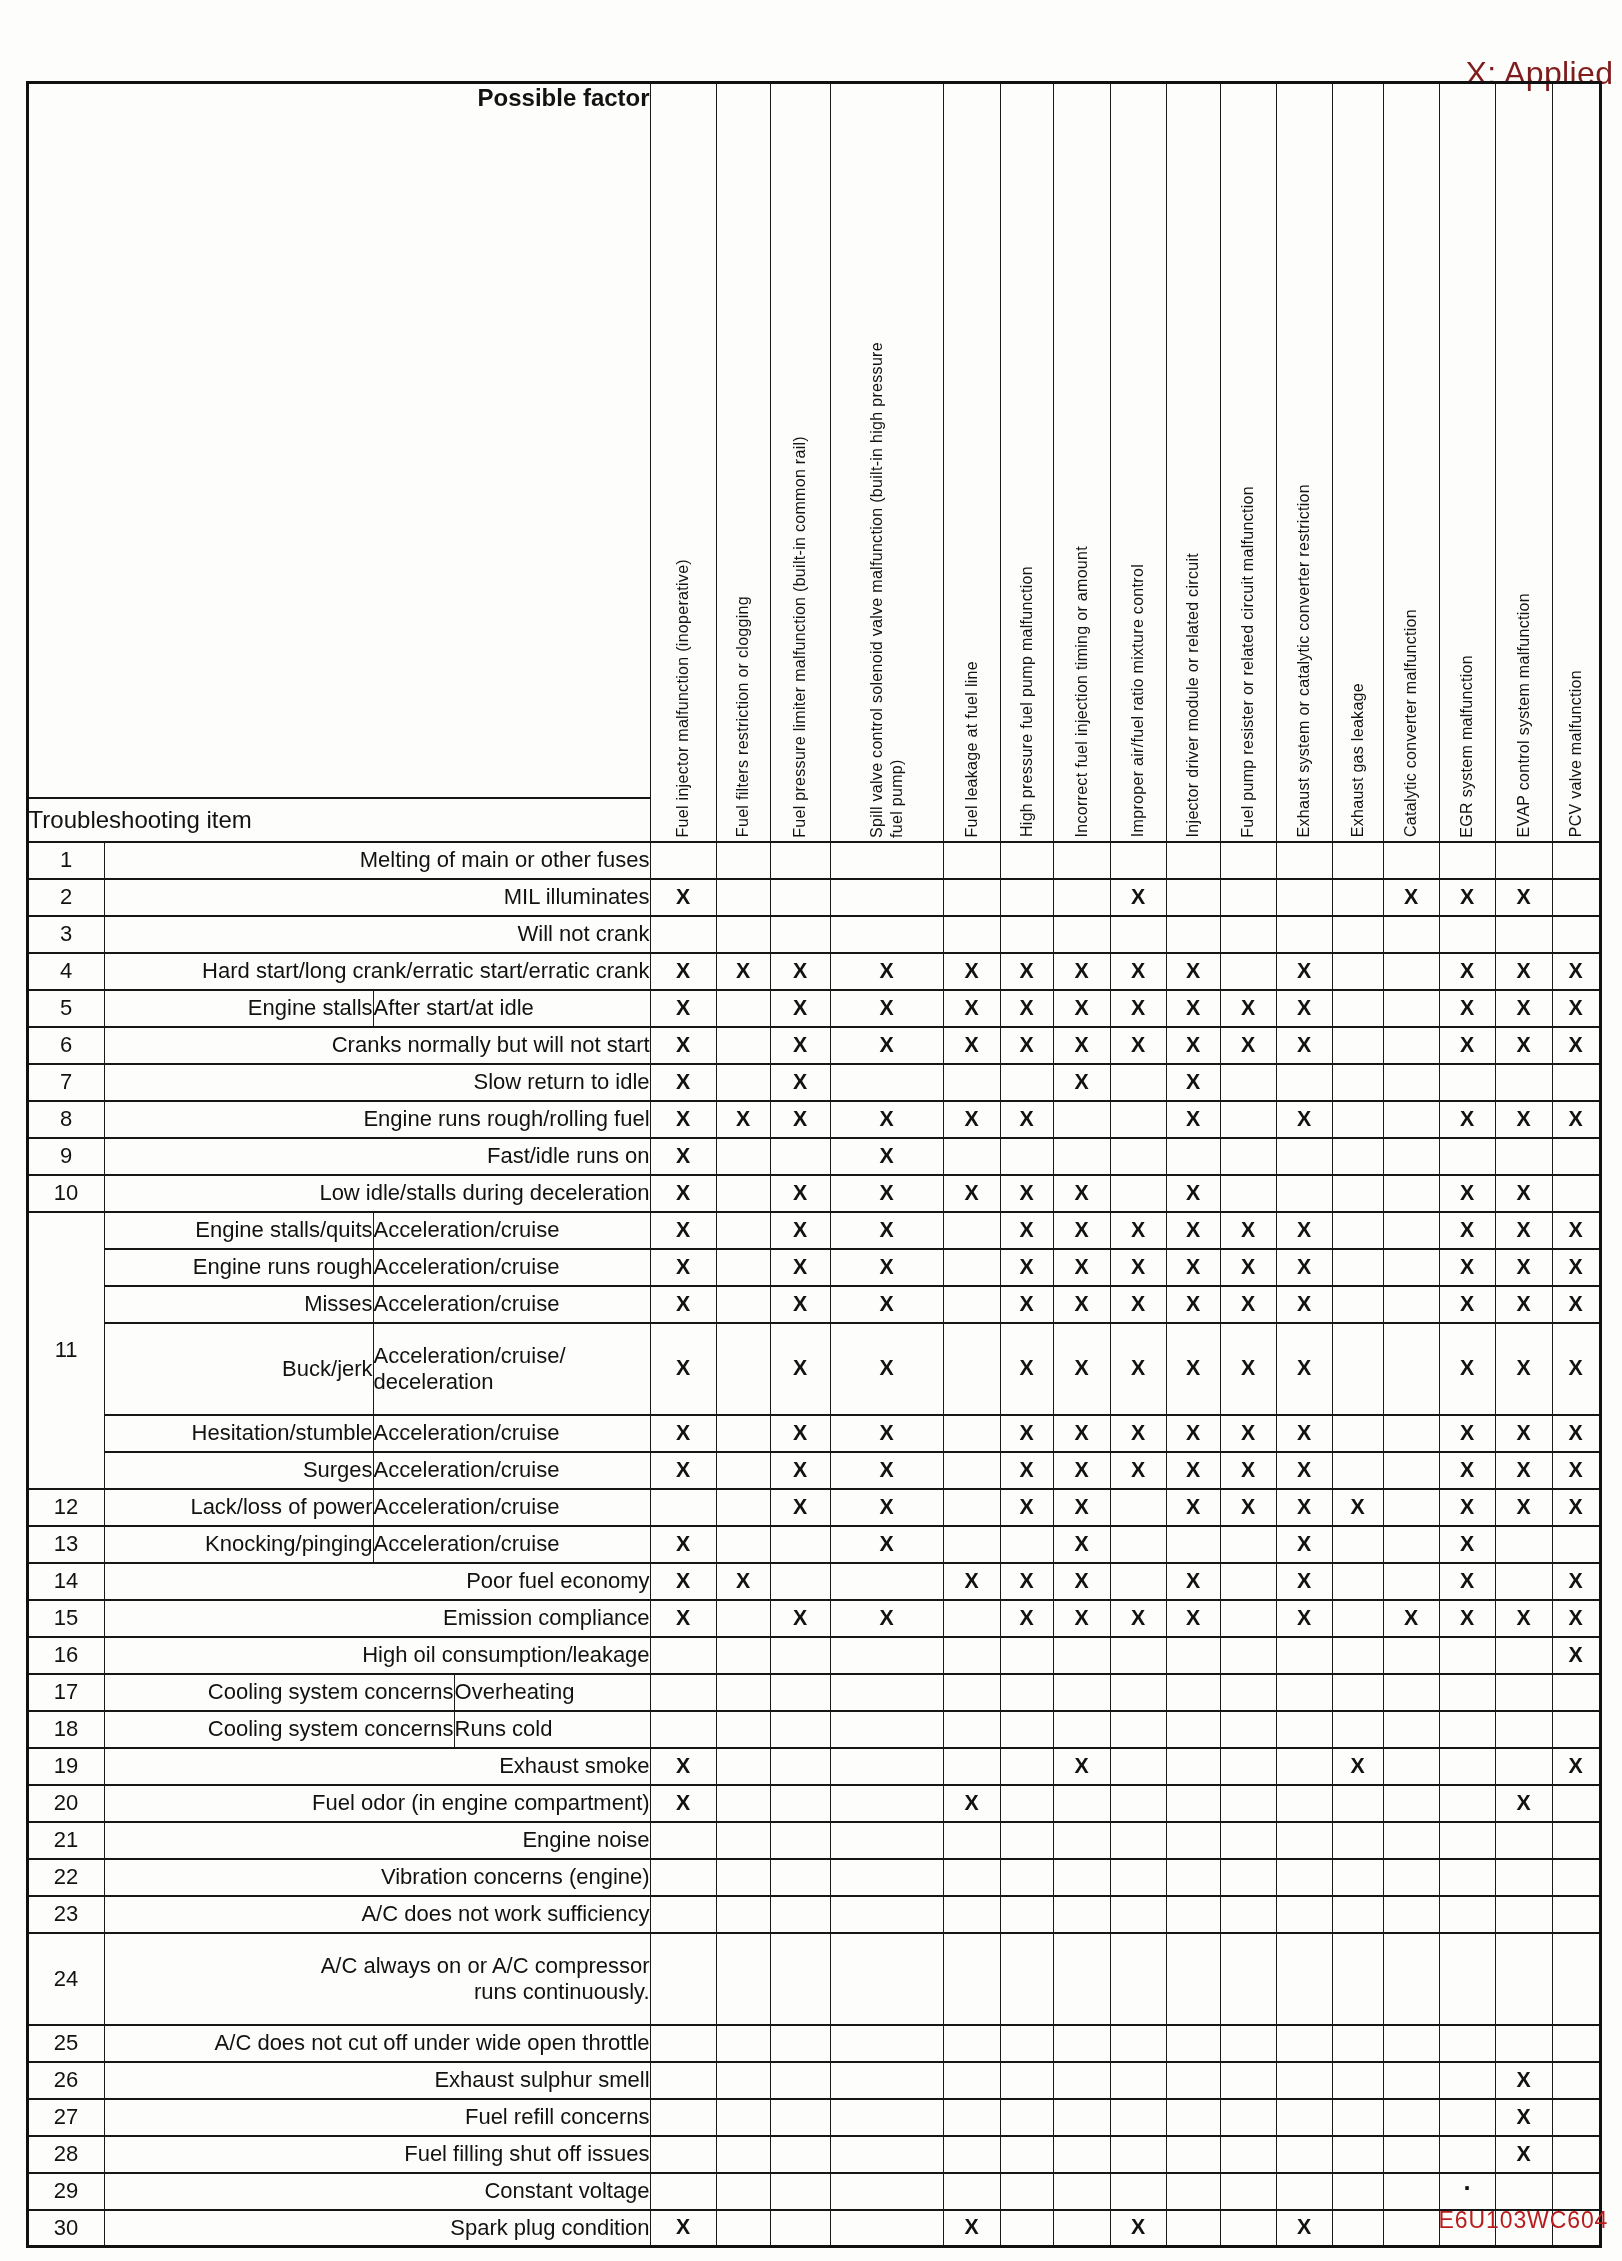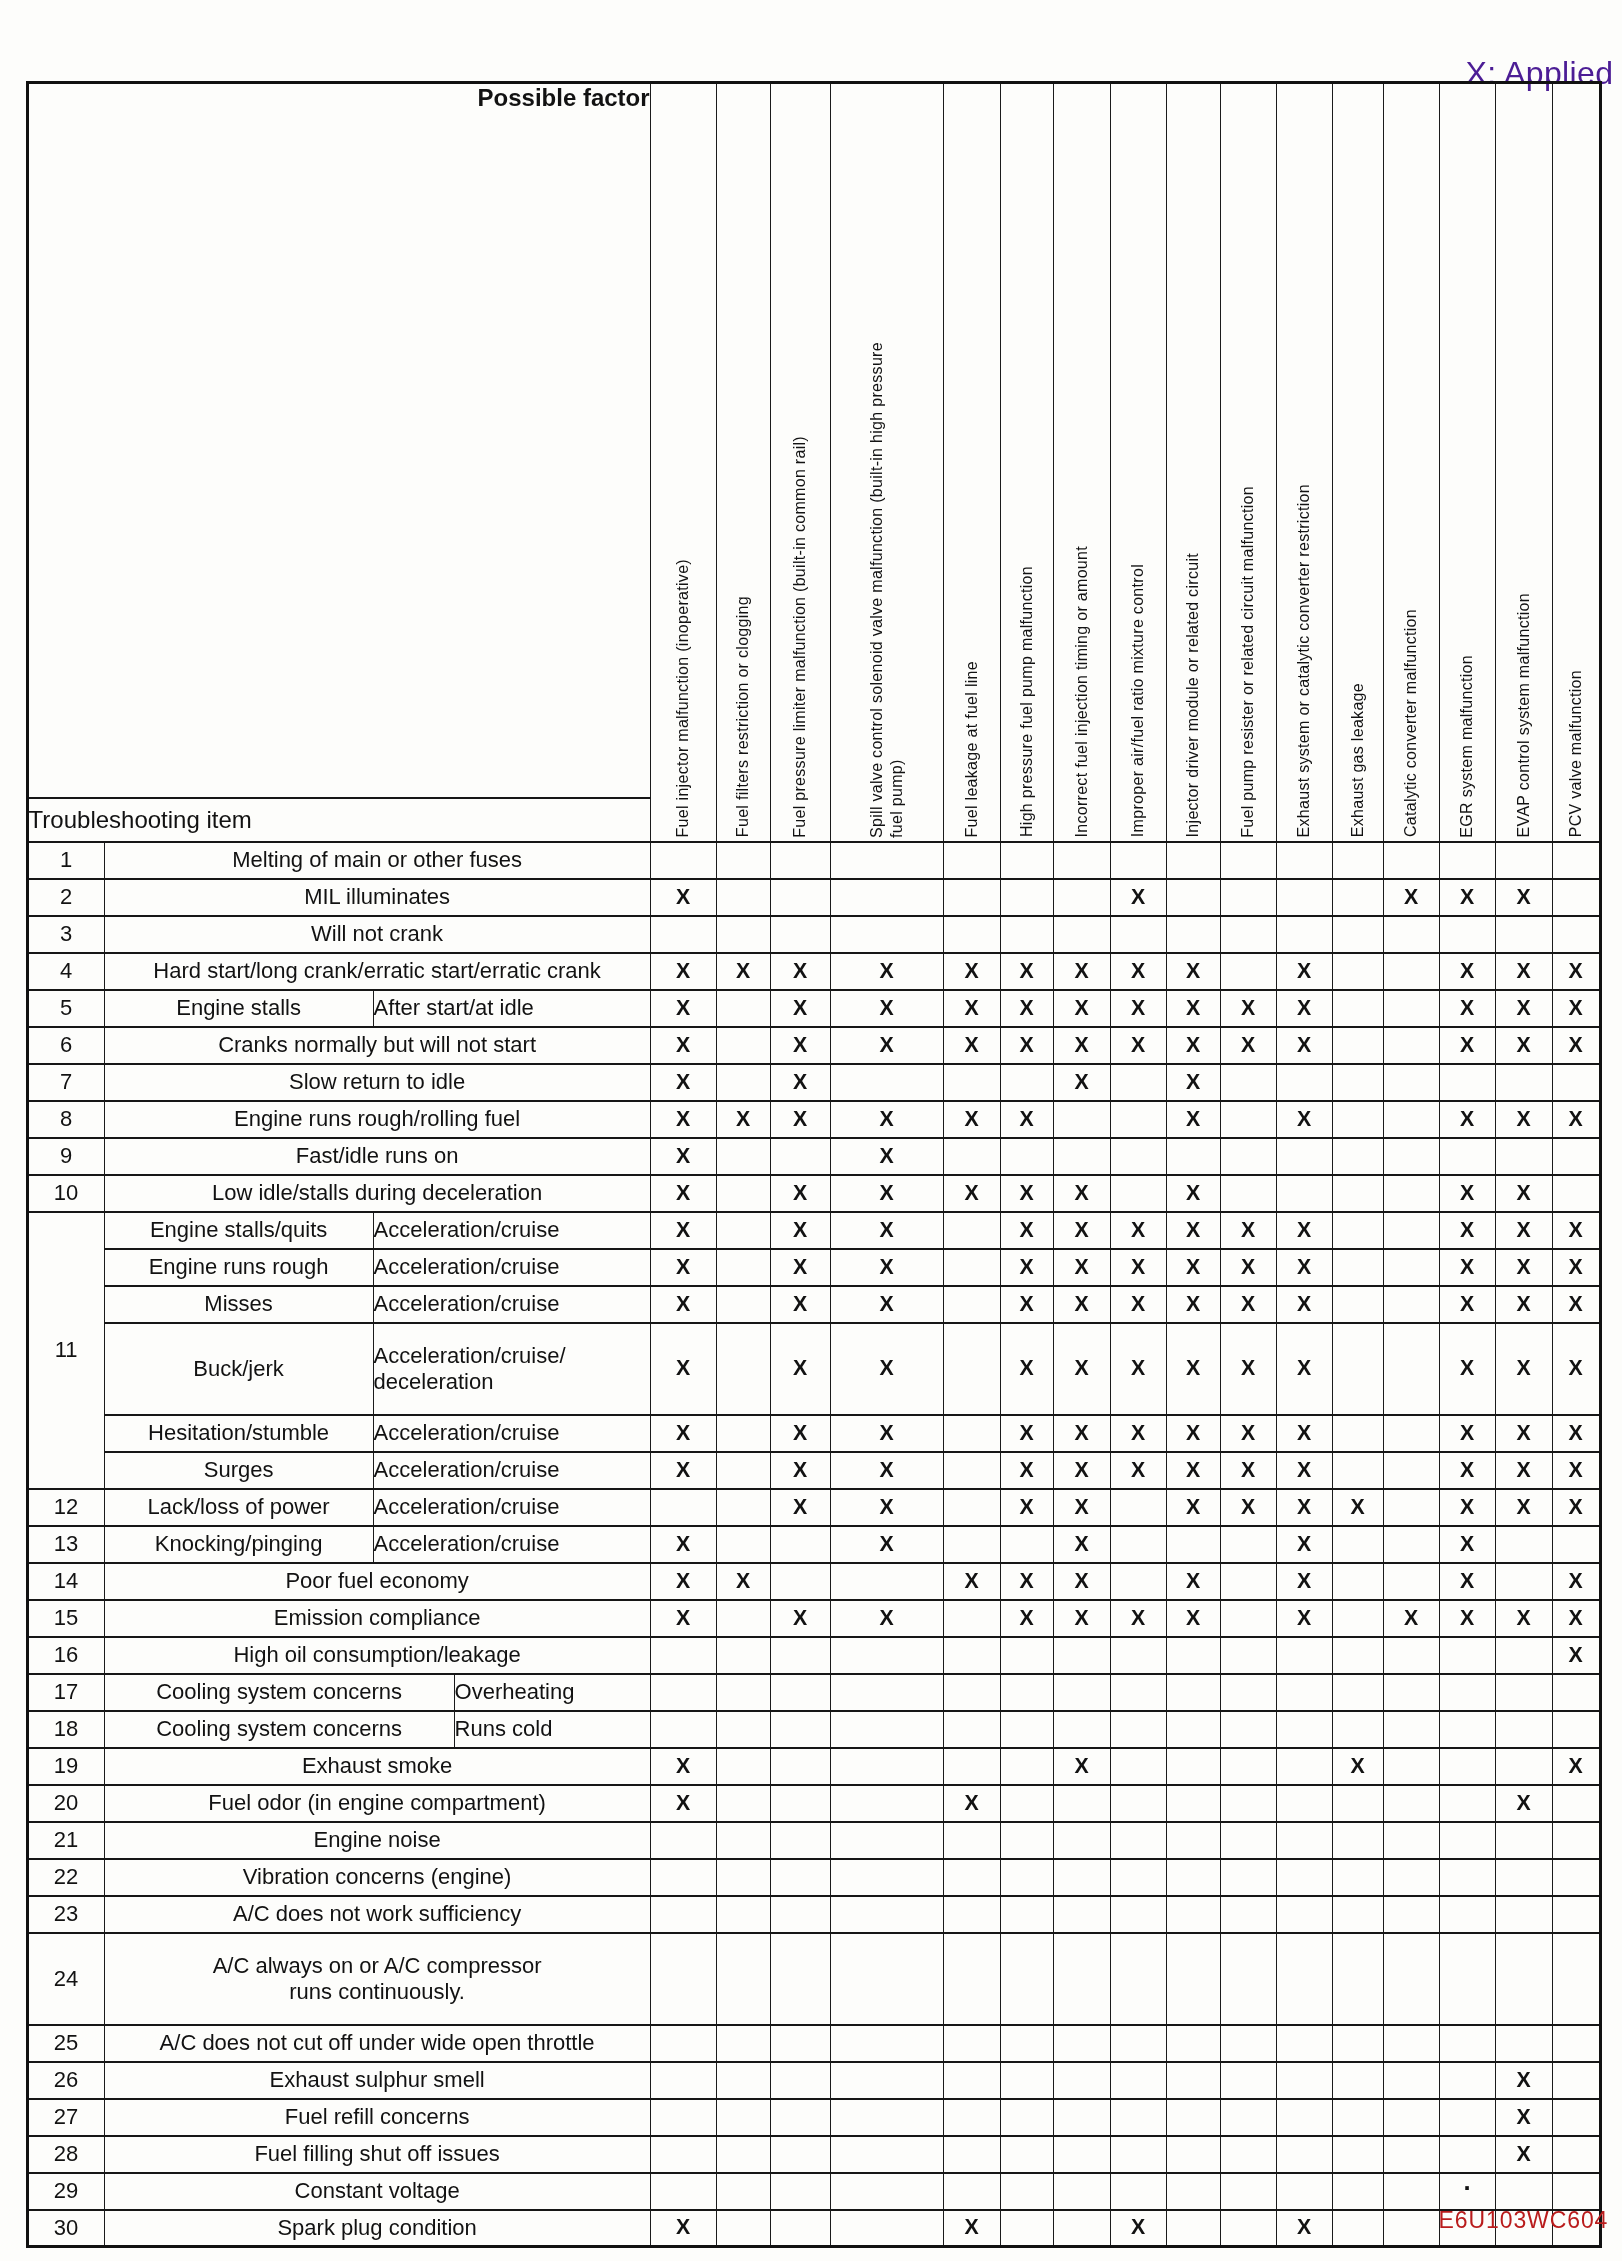--- a/index.html
+++ b/index.html
@@ -6,21 +6,21 @@
   body{
     width:1622px;height:2261px;
     background:#fdfdfb;
     font-family:"Liberation Sans", sans-serif;
     color:#121212;
     position:relative;
   }
   .page{position:absolute;inset:0;}
   .legend{
     position:absolute;top:55px;right:8.5px;
-    font-size:32px;letter-spacing:0.4px;color:#4c1d95;
+    font-size:32px;letter-spacing:0.4px;color:#7f1d1d;
   }
   table.ts{
     position:absolute;left:25.6px;top:81px;
     border-collapse:collapse;table-layout:fixed;
     width:1574px;
     border:3.4px solid #111;
   }
   table.ts td{
     border-top:2.6px solid #161616;
     border-bottom:2.6px solid #161616;
@@ -53,21 +53,21 @@
     white-space:normal;
     max-height:683px;
     text-align:left;
   }
   td.vcell.wrap2 .vtext{height:512px;}
   
   tbody tr{height:37px;}
   tbody tr.tall{height:92px;}
   td.numcell{font-size:22px;text-align:center;vertical-align:middle;}
   td.lblcell{
-    font-size:22px;text-align:center;vertical-align:middle;
+    font-size:22px;text-align:right;vertical-align:middle;
     padding-left:13.7px;white-space:pre-line;line-height:1.15;
   }
   td.subcell{
     font-size:22px;text-align:left;vertical-align:middle;
     padding-left:15.4px;white-space:pre-line;line-height:1.15;
   }
   td.markcell{
     font-size:21.3px;font-weight:700;text-align:center;vertical-align:middle;
     letter-spacing:0;
   }

